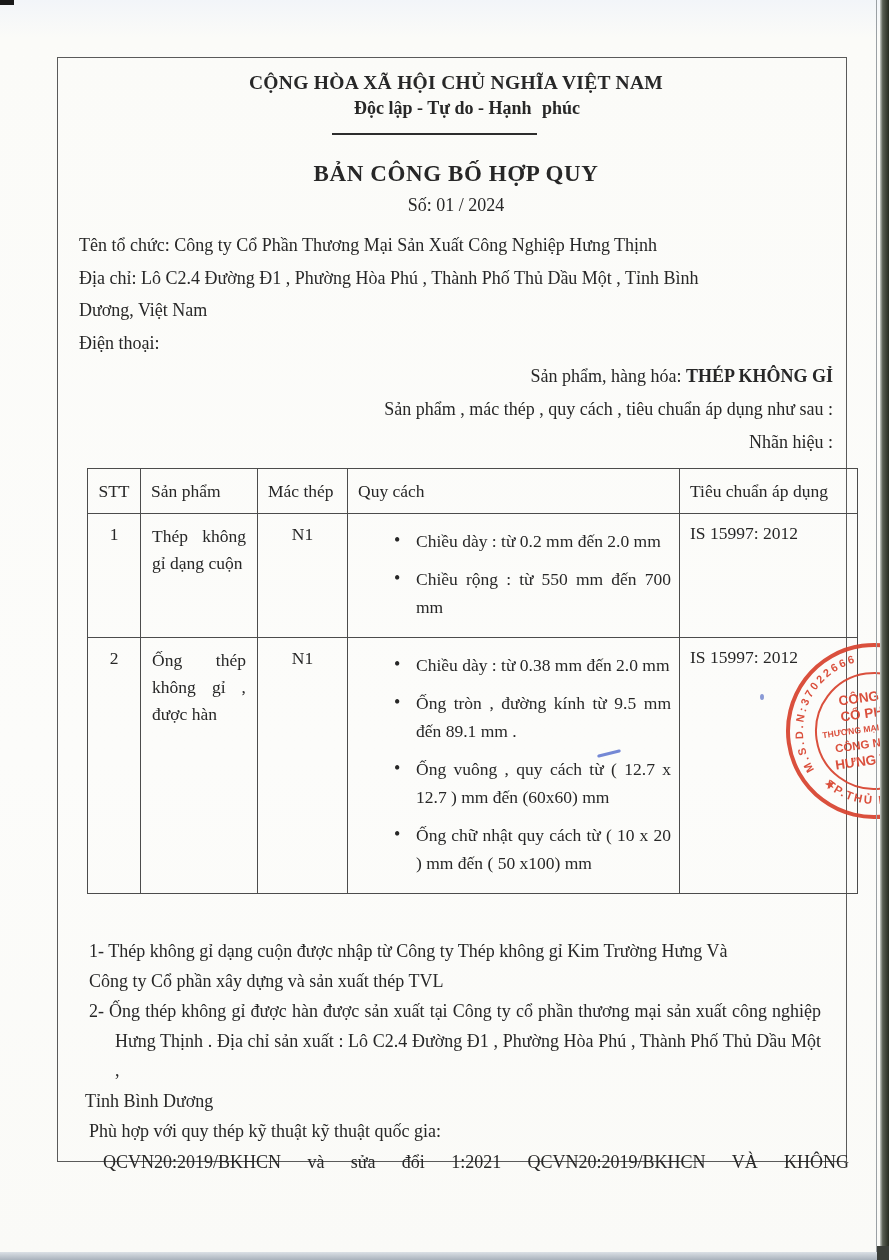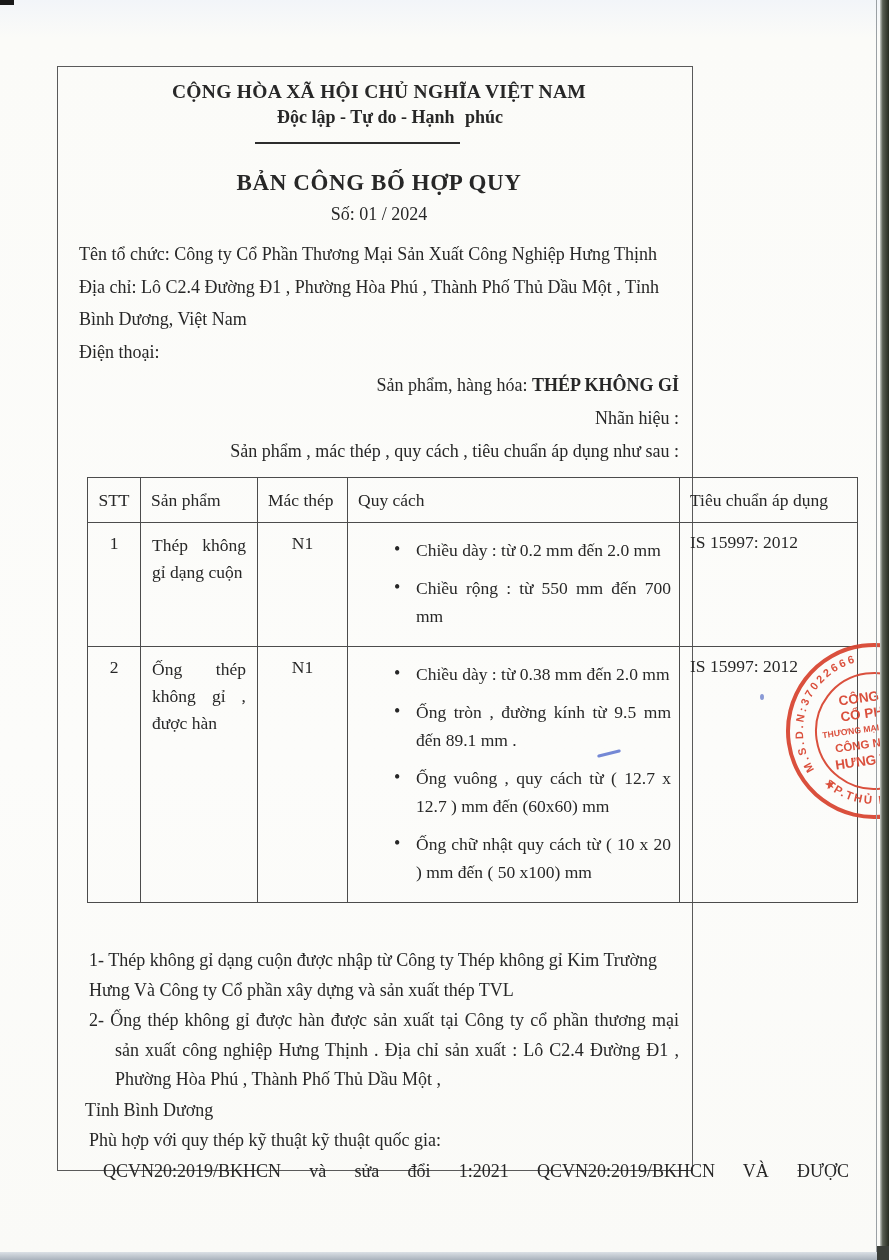--- a/index.html
+++ b/index.html
@@ -9,21 +9,21 @@
   .page {
     position:relative; width:889px; height:1260px; overflow:hidden;
     background:linear-gradient(180deg,#f2f5f9 0%,#fbfbf8 3%,#fcfcfa 60%,#fafaf7 100%);
     font-family:"Liberation Serif","DejaVu Serif",serif;
     color:#272727;
   }
 
   .corner-mark { position:absolute; left:0; top:0; width:14px; height:5px; background:#191919; z-index:9; }
 
   .frame {
-    position:absolute; left:57px; top:66px; width:636px; height:1105px;
+    position:absolute; left:57px; top:57px; width:790px; height:1105px;
     border:1.6px solid #5a5a5a; padding:9px 13px 0 21px;
   }
 
   .doc-header { text-align:center; }
   .national-title { font-size:19.5px; font-weight:bold; letter-spacing:.3px; margin-top:5px; }
   .motto { font-size:18px; font-weight:bold; margin-top:4px; }
   .motto .u { display:inline-block; border-bottom:2.2px solid #2d2d2d; padding:0 6px 14px 22px; }
   .doc-title { font-size:23px; font-weight:bold; letter-spacing:.6px; margin-top:26px; }
   .doc-number { font-size:18px; margin-top:8px; }
 
@@ -89,22 +89,22 @@
       <div class="motto"><span class="u">Độc lập - Tự do - Hạnh</span><span> phúc</span></div>
       <div class="doc-title">BẢN CÔNG BỐ HỢP QUY</div>
       <div class="doc-number">Số: 01 / 2024</div>
     </div>
 
     <div class="info">
       <p>Tên tổ chức: Công ty Cổ Phần Thương Mại Sản Xuất Công Nghiệp Hưng Thịnh</p>
       <p class="addr">Địa chỉ: Lô C2.4 Đường Đ1 , Phường Hòa Phú , Thành Phố Thủ Dầu Một , Tỉnh Bình Dương, Việt Nam</p>
       <p>Điện thoại:</p>
       <p class="ind"><span>Sản phẩm, hàng hóa: </span><strong>THÉP KHÔNG GỈ</strong></p>
+      <p class="ind">Sản phẩm , mác thép , quy cách , tiêu chuẩn áp dụng như sau :</p>
       <p class="ind">Nhãn hiệu :</p>
-      <p class="ind">Sản phẩm , mác thép , quy cách , tiêu chuẩn áp dụng như sau :</p>
     </div>
 
     <table class="spec-table">
       <colgroup>
         <col style="width:53px">
           <col style="width:117px">
           <col style="width:90px">
           <col style="width:332px">
           <col style="width:178px">
       </colgroup>
@@ -145,21 +145,21 @@
           <td class="c-std">IS 15997: 2012</td>
         </tr>
       </tbody>
     </table>
 
     <div class="notes">
       <p class="note-1">1- Thép không gỉ dạng cuộn được nhập từ Công ty Thép không gỉ Kim Trường Hưng Và Công ty Cổ phần xây dựng và sản xuất thép TVL</p>
       <p class="note-2">2- Ống thép không gỉ được hàn được sản xuất tại Công ty cổ phần thương mại sản xuất công nghiệp Hưng Thịnh . Địa chỉ sản xuất : Lô C2.4 Đường Đ1 , Phường Hòa Phú , Thành Phố Thủ Dầu Một ,</p>
       <p class="note-3">Tỉnh Bình Dương</p>
       <p class="note-4">Phù hợp với quy thép kỹ thuật kỹ thuật quốc gia:</p>
-      <p class="std-line first">QCVN20:2019/BKHCN và sửa đổi 1:2021 QCVN20:2019/BKHCN VÀ ĐƯỢC</p>
+      <p class="std-line first">QCVN20:2019/BKHCN và sửa đổi 1:2021 QCVN20:2019/BKHCN VÀ KHÔNG</p>
     </div>
 
   </div>
 
   <svg class="stamp" width="260" height="260" viewBox="0 0 260 260" aria-hidden="true">
     <g transform="rotate(-8 130 130)" fill="none" stroke="none">
       <circle cx="130" cy="130" r="86" stroke="#d8432f" stroke-width="4"></circle>
       <circle cx="130" cy="130" r="58" stroke="#d8432f" stroke-width="2"></circle>
       <defs>
         <path id="arcTop" d="M 68.5 165.5 A 71 71 0 1 1 196.7 105.7"></path>

